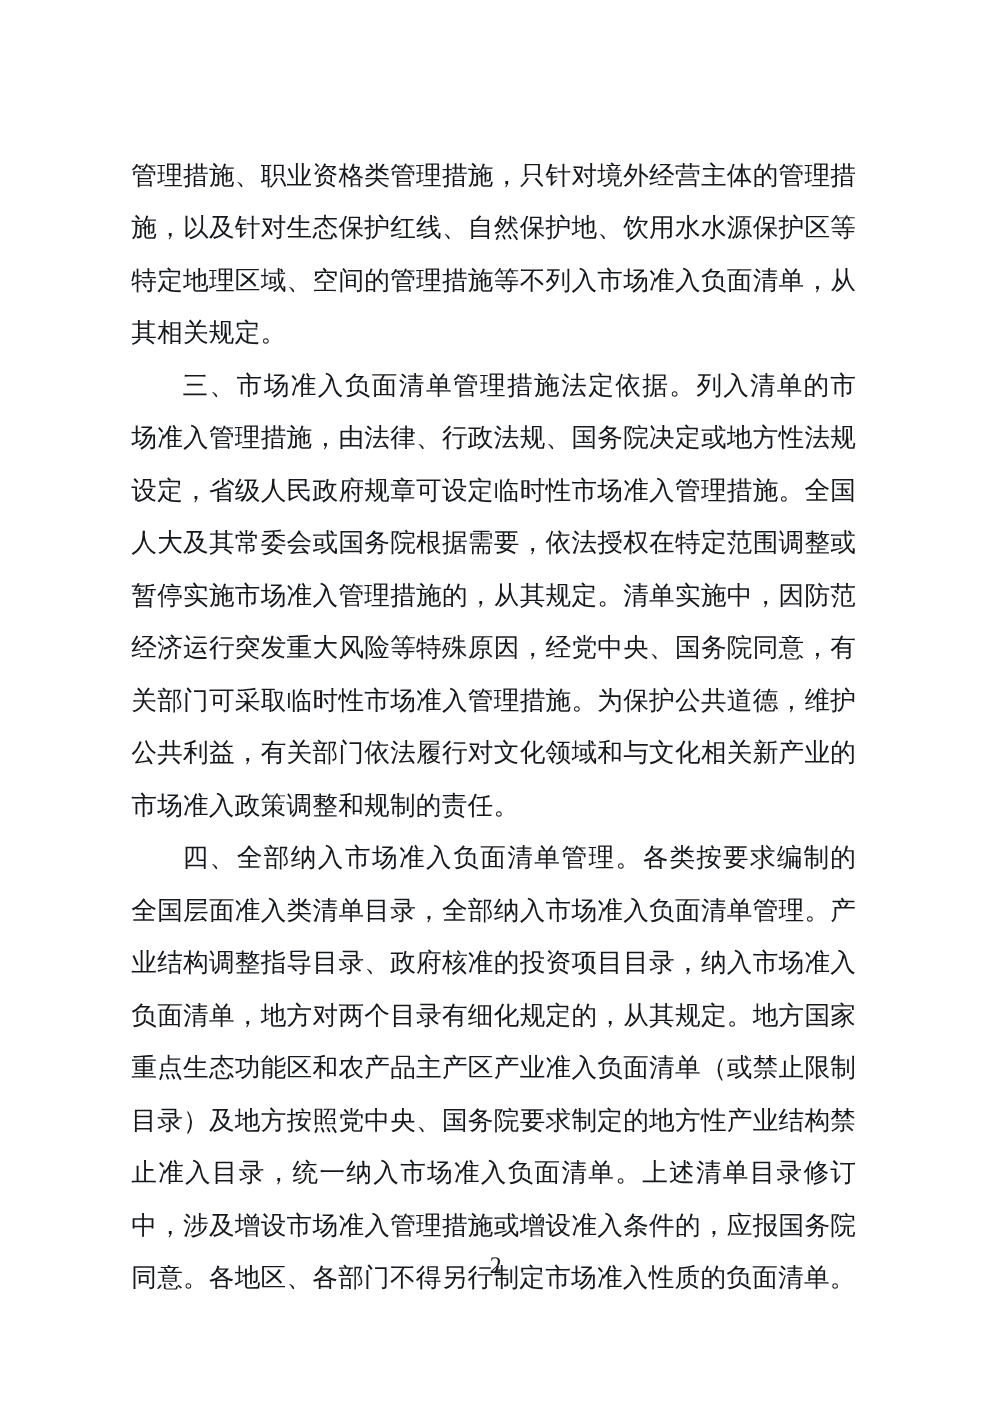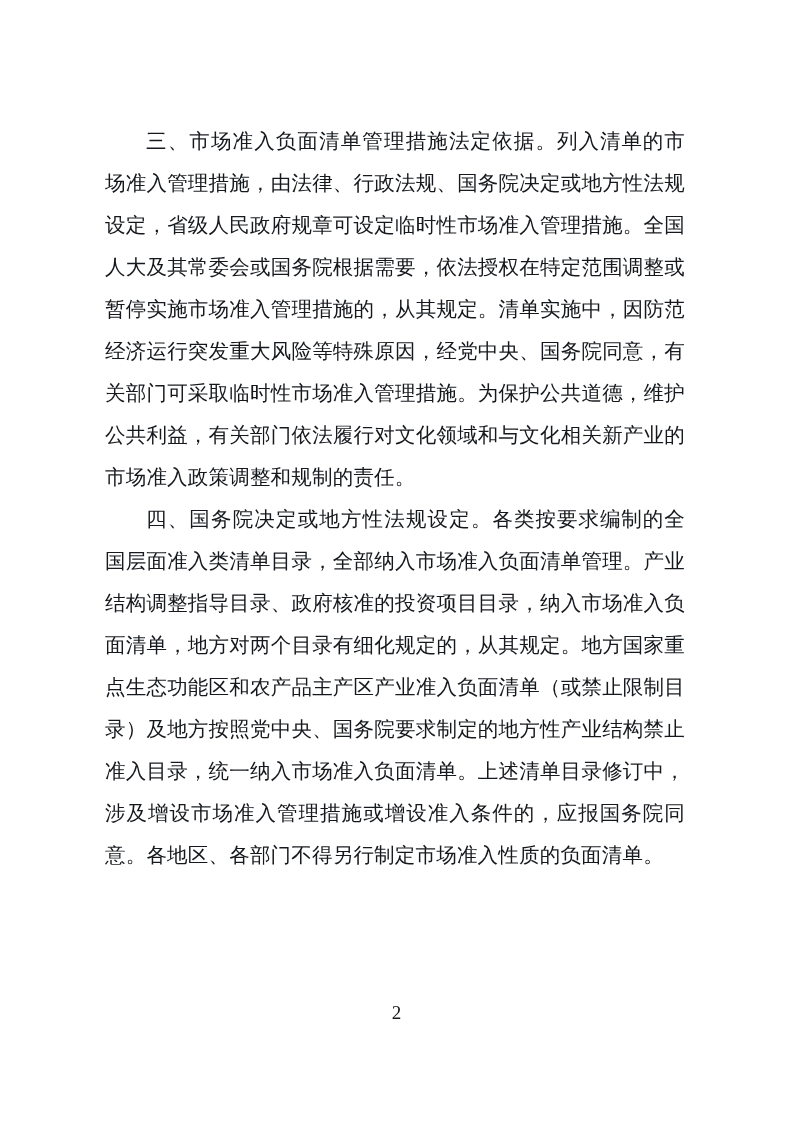--- a/index.html
+++ b/index.html
@@ -54,25 +54,28 @@
     font-family: "Liberation Serif", "DejaVu Serif", serif;
     color: #15181c;
   }
 </style>
 </head>
 <body>
 
 <div class="page">
   <div class="doc-body">
 
+    <p class="para">
+      <span>管理措施、职业资格类管理措施，只针对境外经营主体的管理措施，以及针对生态保护红线、自然保护地、饮用水水源保护区等特定地理区域、空间的管理措施等不列入市场准入负面清单，从其相关规定。</span>
+    </p>
 
     <p class="para indent">
       <span class="lead">三、市场准入负面清单管理措施法定依据。</span><span>列入清单的市场准入管理措施，由法律、行政法规、国务院决定或地方性法规设定，省级人民政府规章可设定临时性市场准入管理措施。全国人大及其常委会或国务院根据需要，依法授权在特定范围调整或暂停实施市场准入管理措施的，从其规定。清单实施中，因防范经济运行突发重大风险等特殊原因，经党中央、国务院同意，有关部门可采取临时性市场准入管理措施。为保护公共道德，维护公共利益，有关部门依法履行对文化领域和与文化相关新产业的市场准入政策调整和规制的责任。</span>
     </p>
 
     <p class="para indent">
-      <span class="lead">四、国务院决定或地方性法规设定。</span><span>各类按要求编制的全国层面准入类清单目录，全部纳入市场准入负面清单管理。产业结构调整指导目录、政府核准的投资项目目录，纳入市场准入负面清单，地方对两个目录有细化规定的，从其规定。地方国家重点生态功能区和农产品主产区产业准入负面清单（或禁止限制目录）及地方按照党中央、国务院要求制定的地方性产业结构禁止准入目录，统一纳入市场准入负面清单。上述清单目录修订中，涉及增设市场准入管理措施或增设准入条件的，应报国务院同意。各地区、各部门不得另行制定市场准入性质的负面清单。</span>
+      <span class="lead">四、全部纳入市场准入负面清单管理。</span><span>各类按要求编制的全国层面准入类清单目录，全部纳入市场准入负面清单管理。产业结构调整指导目录、政府核准的投资项目目录，纳入市场准入负面清单，地方对两个目录有细化规定的，从其规定。地方国家重点生态功能区和农产品主产区产业准入负面清单（或禁止限制目录）及地方按照党中央、国务院要求制定的地方性产业结构禁止准入目录，统一纳入市场准入负面清单。上述清单目录修订中，涉及增设市场准入管理措施或增设准入条件的，应报国务院同意。各地区、各部门不得另行制定市场准入性质的负面清单。</span>
     </p>
 
   </div>
 
   <div class="page-number">2</div>
 </div>
 
 </body></html>

